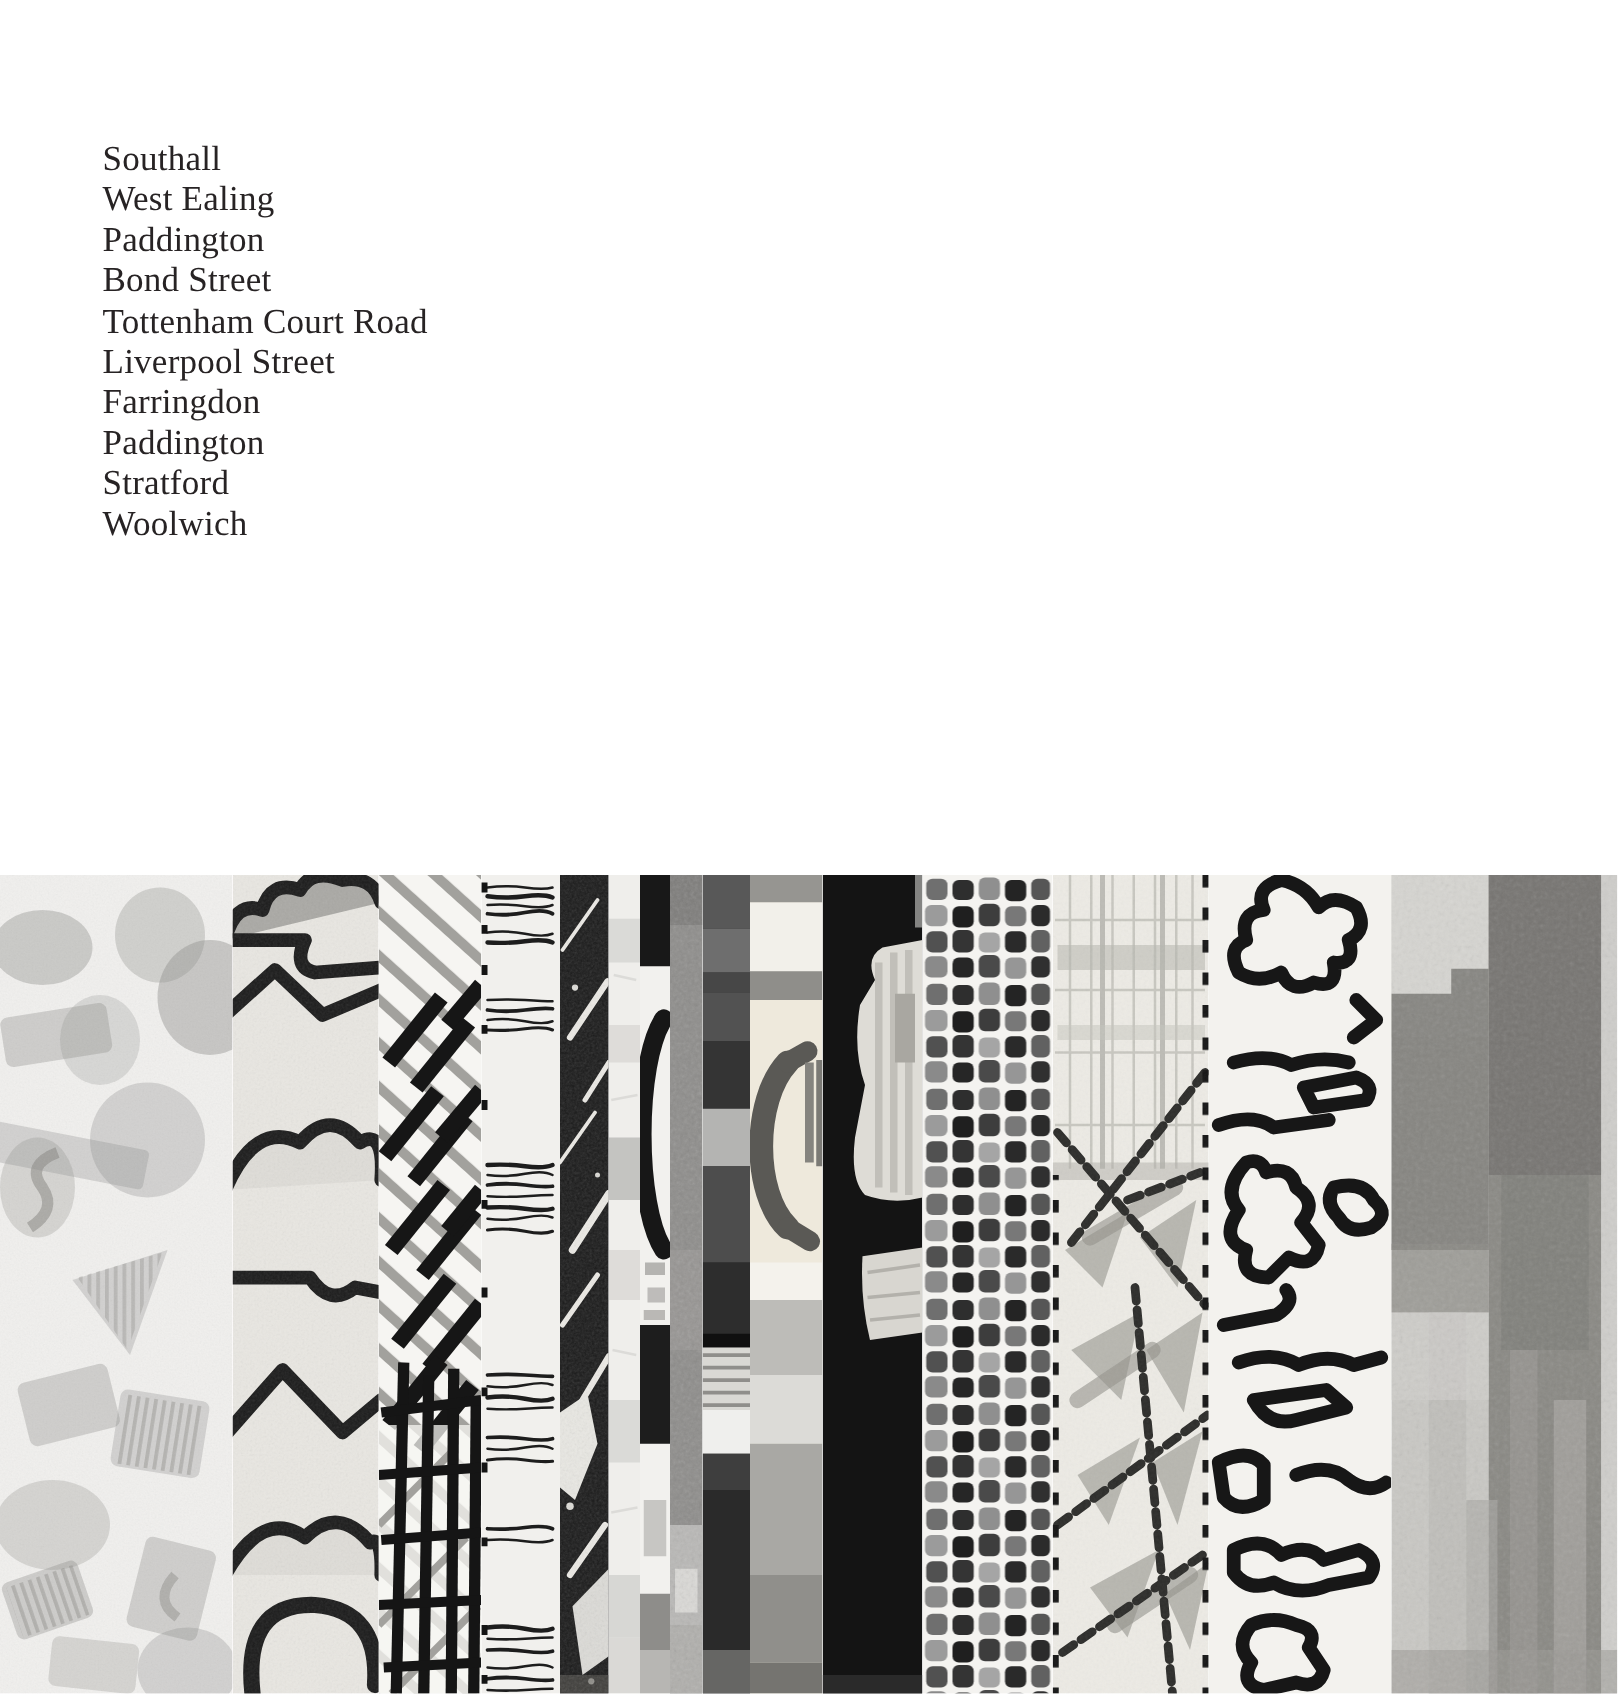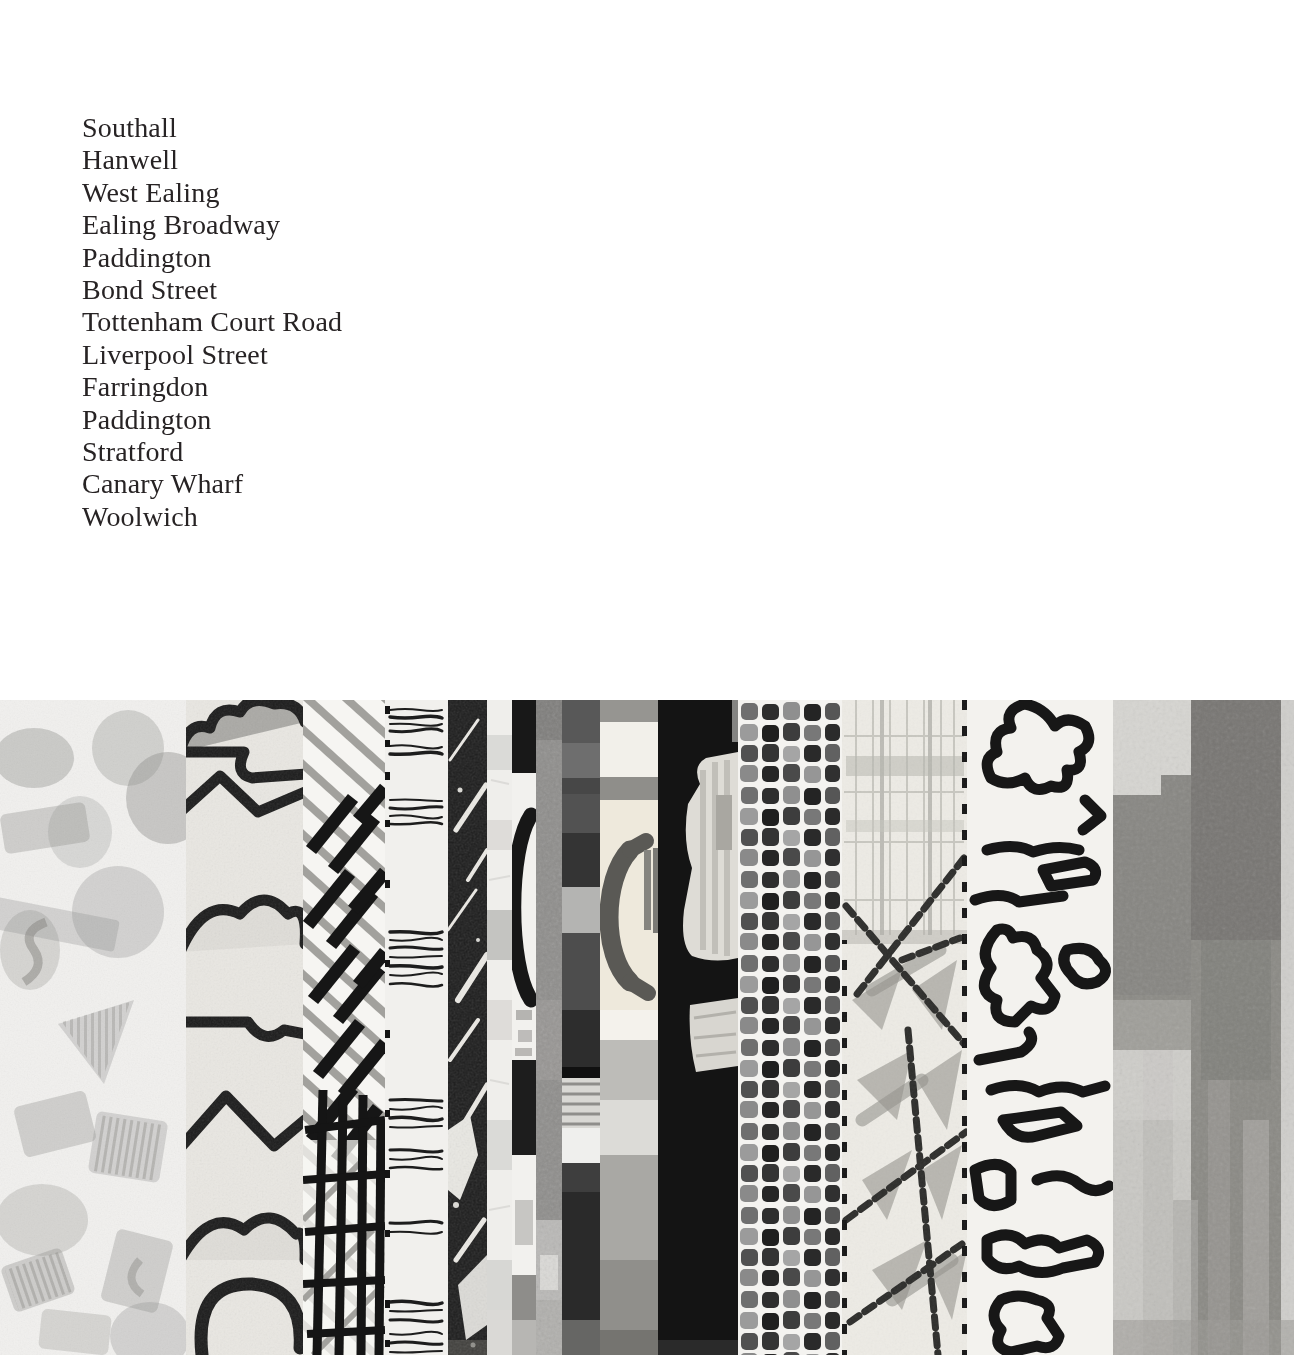--- a/index.html
+++ b/index.html
@@ -14,31 +14,28 @@
   .s6{width:25px}.s7{width:24px}.s8{width:26px}.s9{width:38px}.s10{width:58px}
   .s11{width:80px}.s12{width:104px}.s13{width:125px}.s14{width:146px}.s15{width:181px}
 </style>
 </head>
 <body>
 
 <div class="page">
 
   <ul class="stations">
     <li>Southall</li>
-    <li>Hanwell</li>
     <li>West Ealing</li>
-    <li>Ealing Broadway</li>
     <li>Paddington</li>
     <li>Bond Street</li>
     <li>Tottenham Court Road</li>
     <li>Liverpool Street</li>
     <li>Farringdon</li>
     <li>Paddington</li>
     <li>Stratford</li>
-    <li>Canary Wharf</li>
     <li>Woolwich</li>
   </ul>
 
   <div class="band">
 
     <div class="strip s1" aria-label="Southall">
       <svg viewBox="0 0 186 655" preserveAspectRatio="none">
         <defs>
           <filter id="g1" x="0" y="0" width="100%" height="100%">
               <feTurbulence type="fractalNoise" baseFrequency="0.7" numOctaves="2" seed="3"></feTurbulence>

